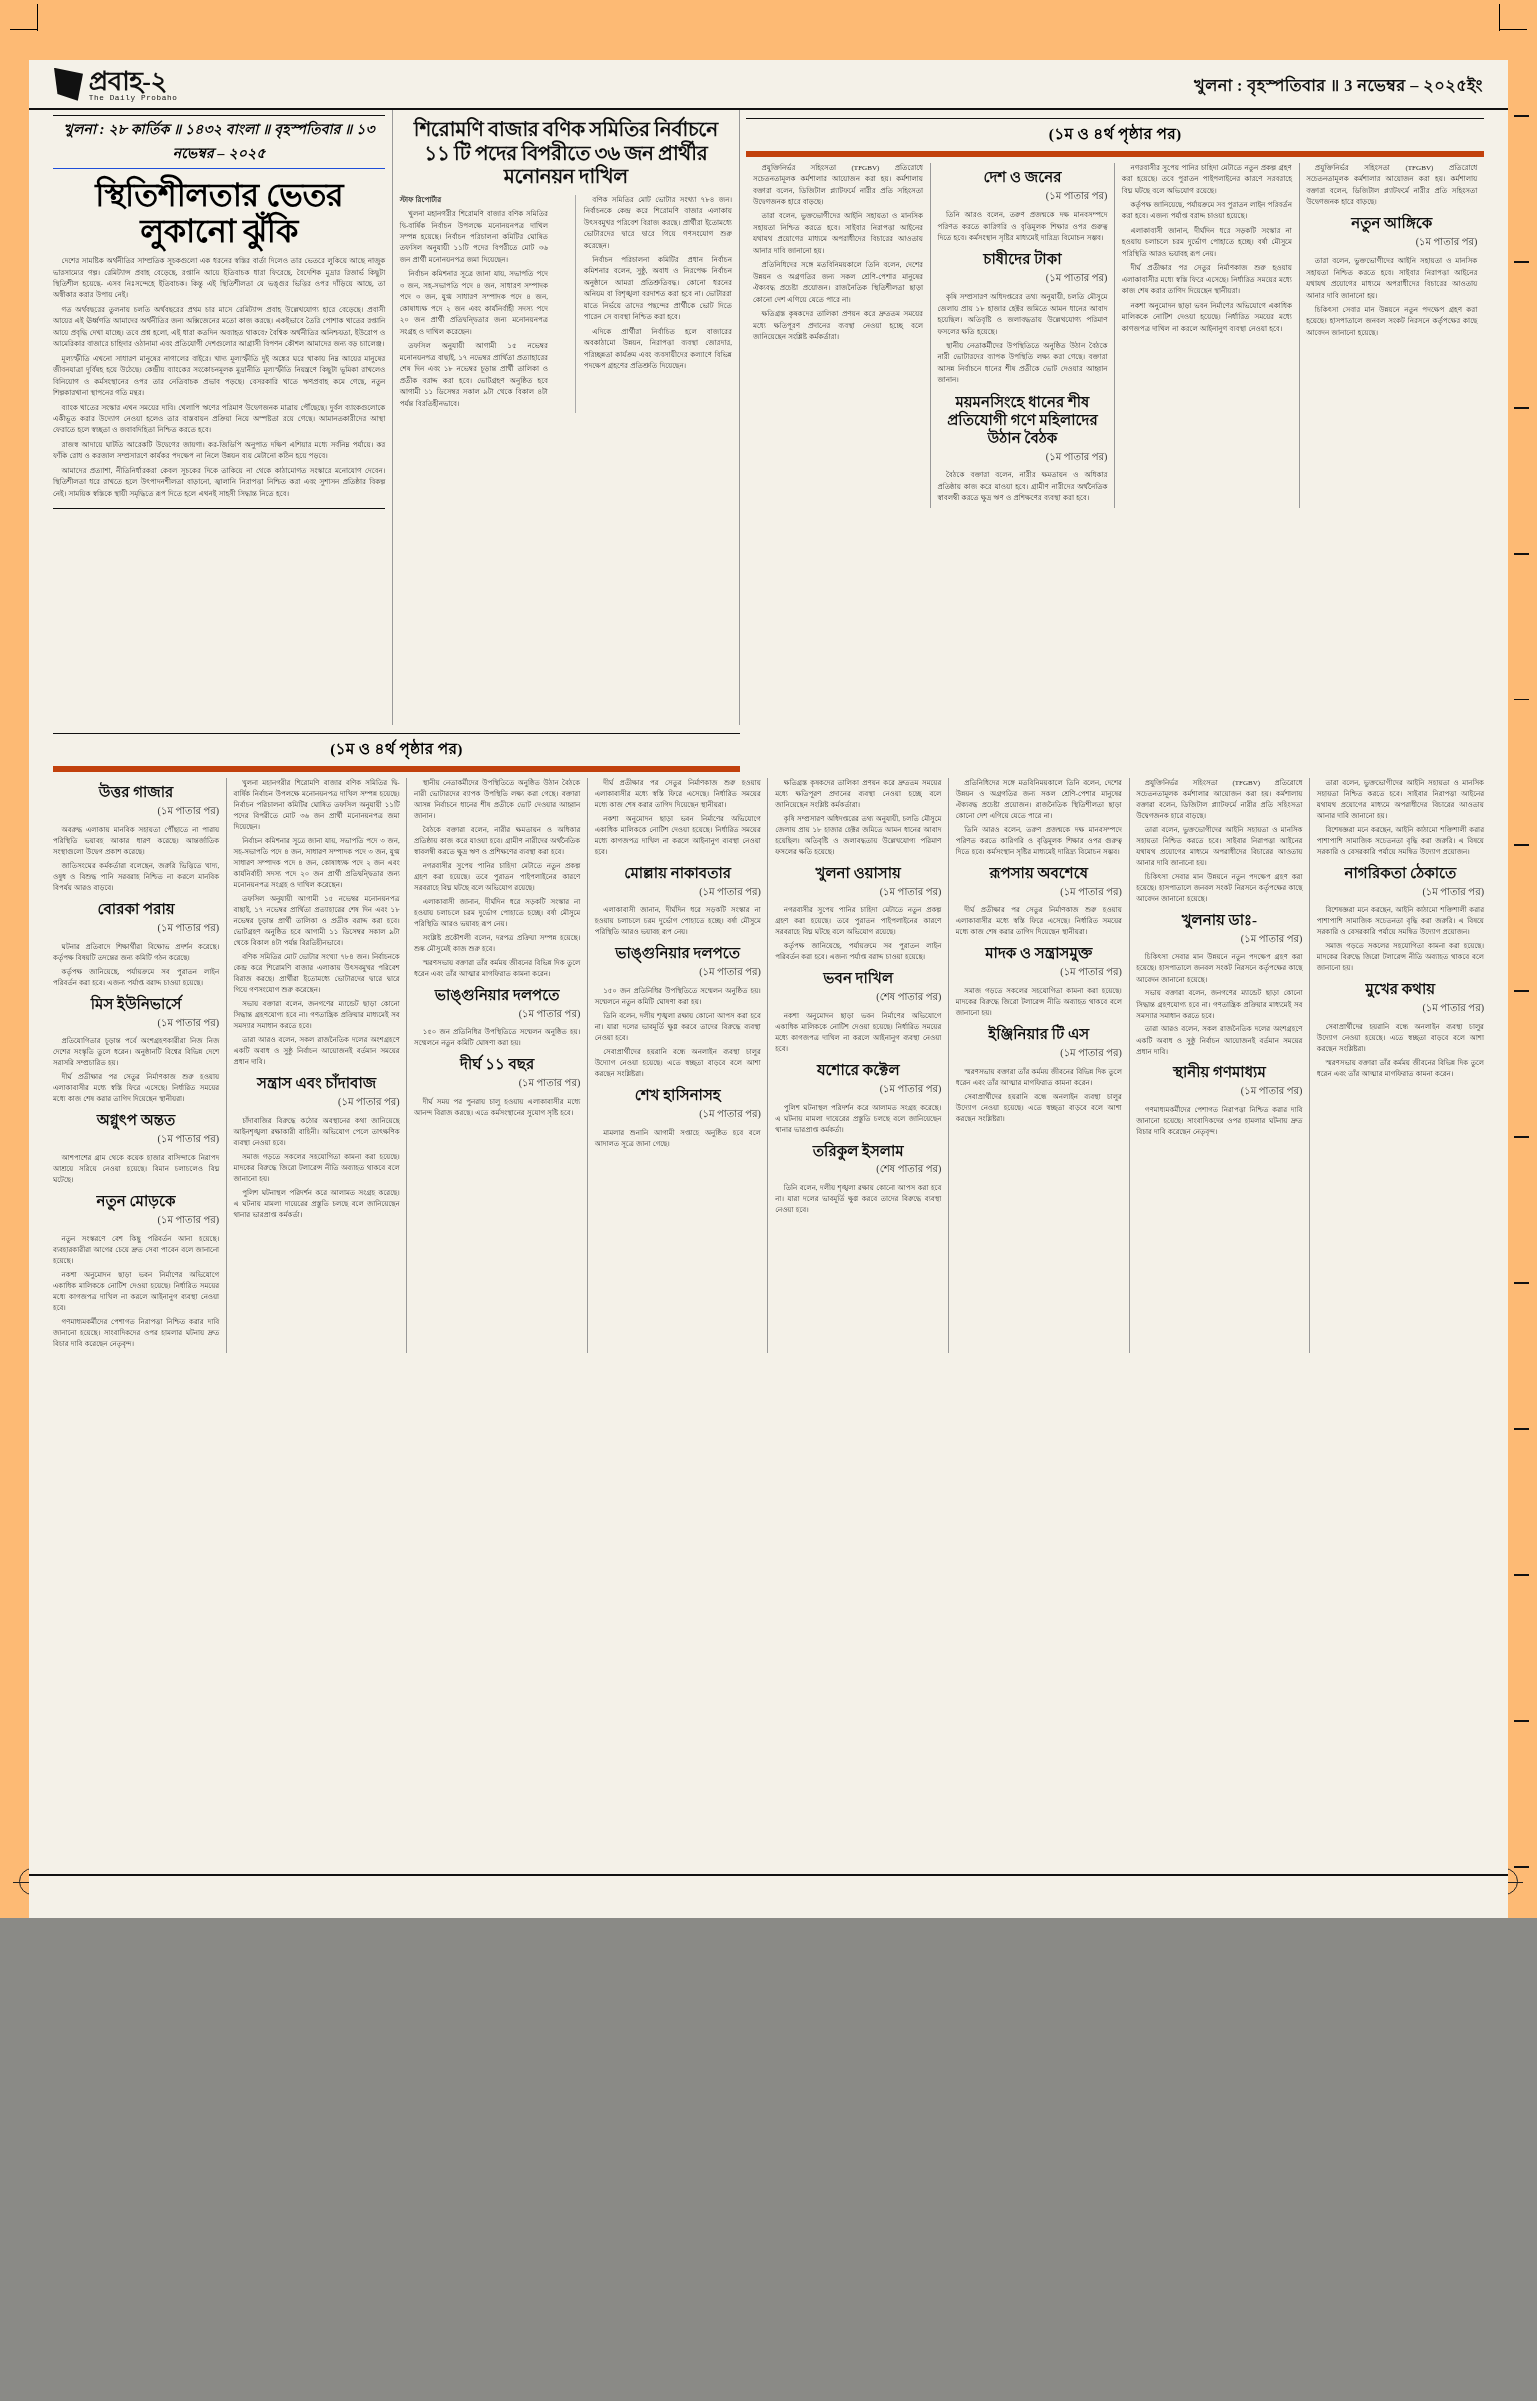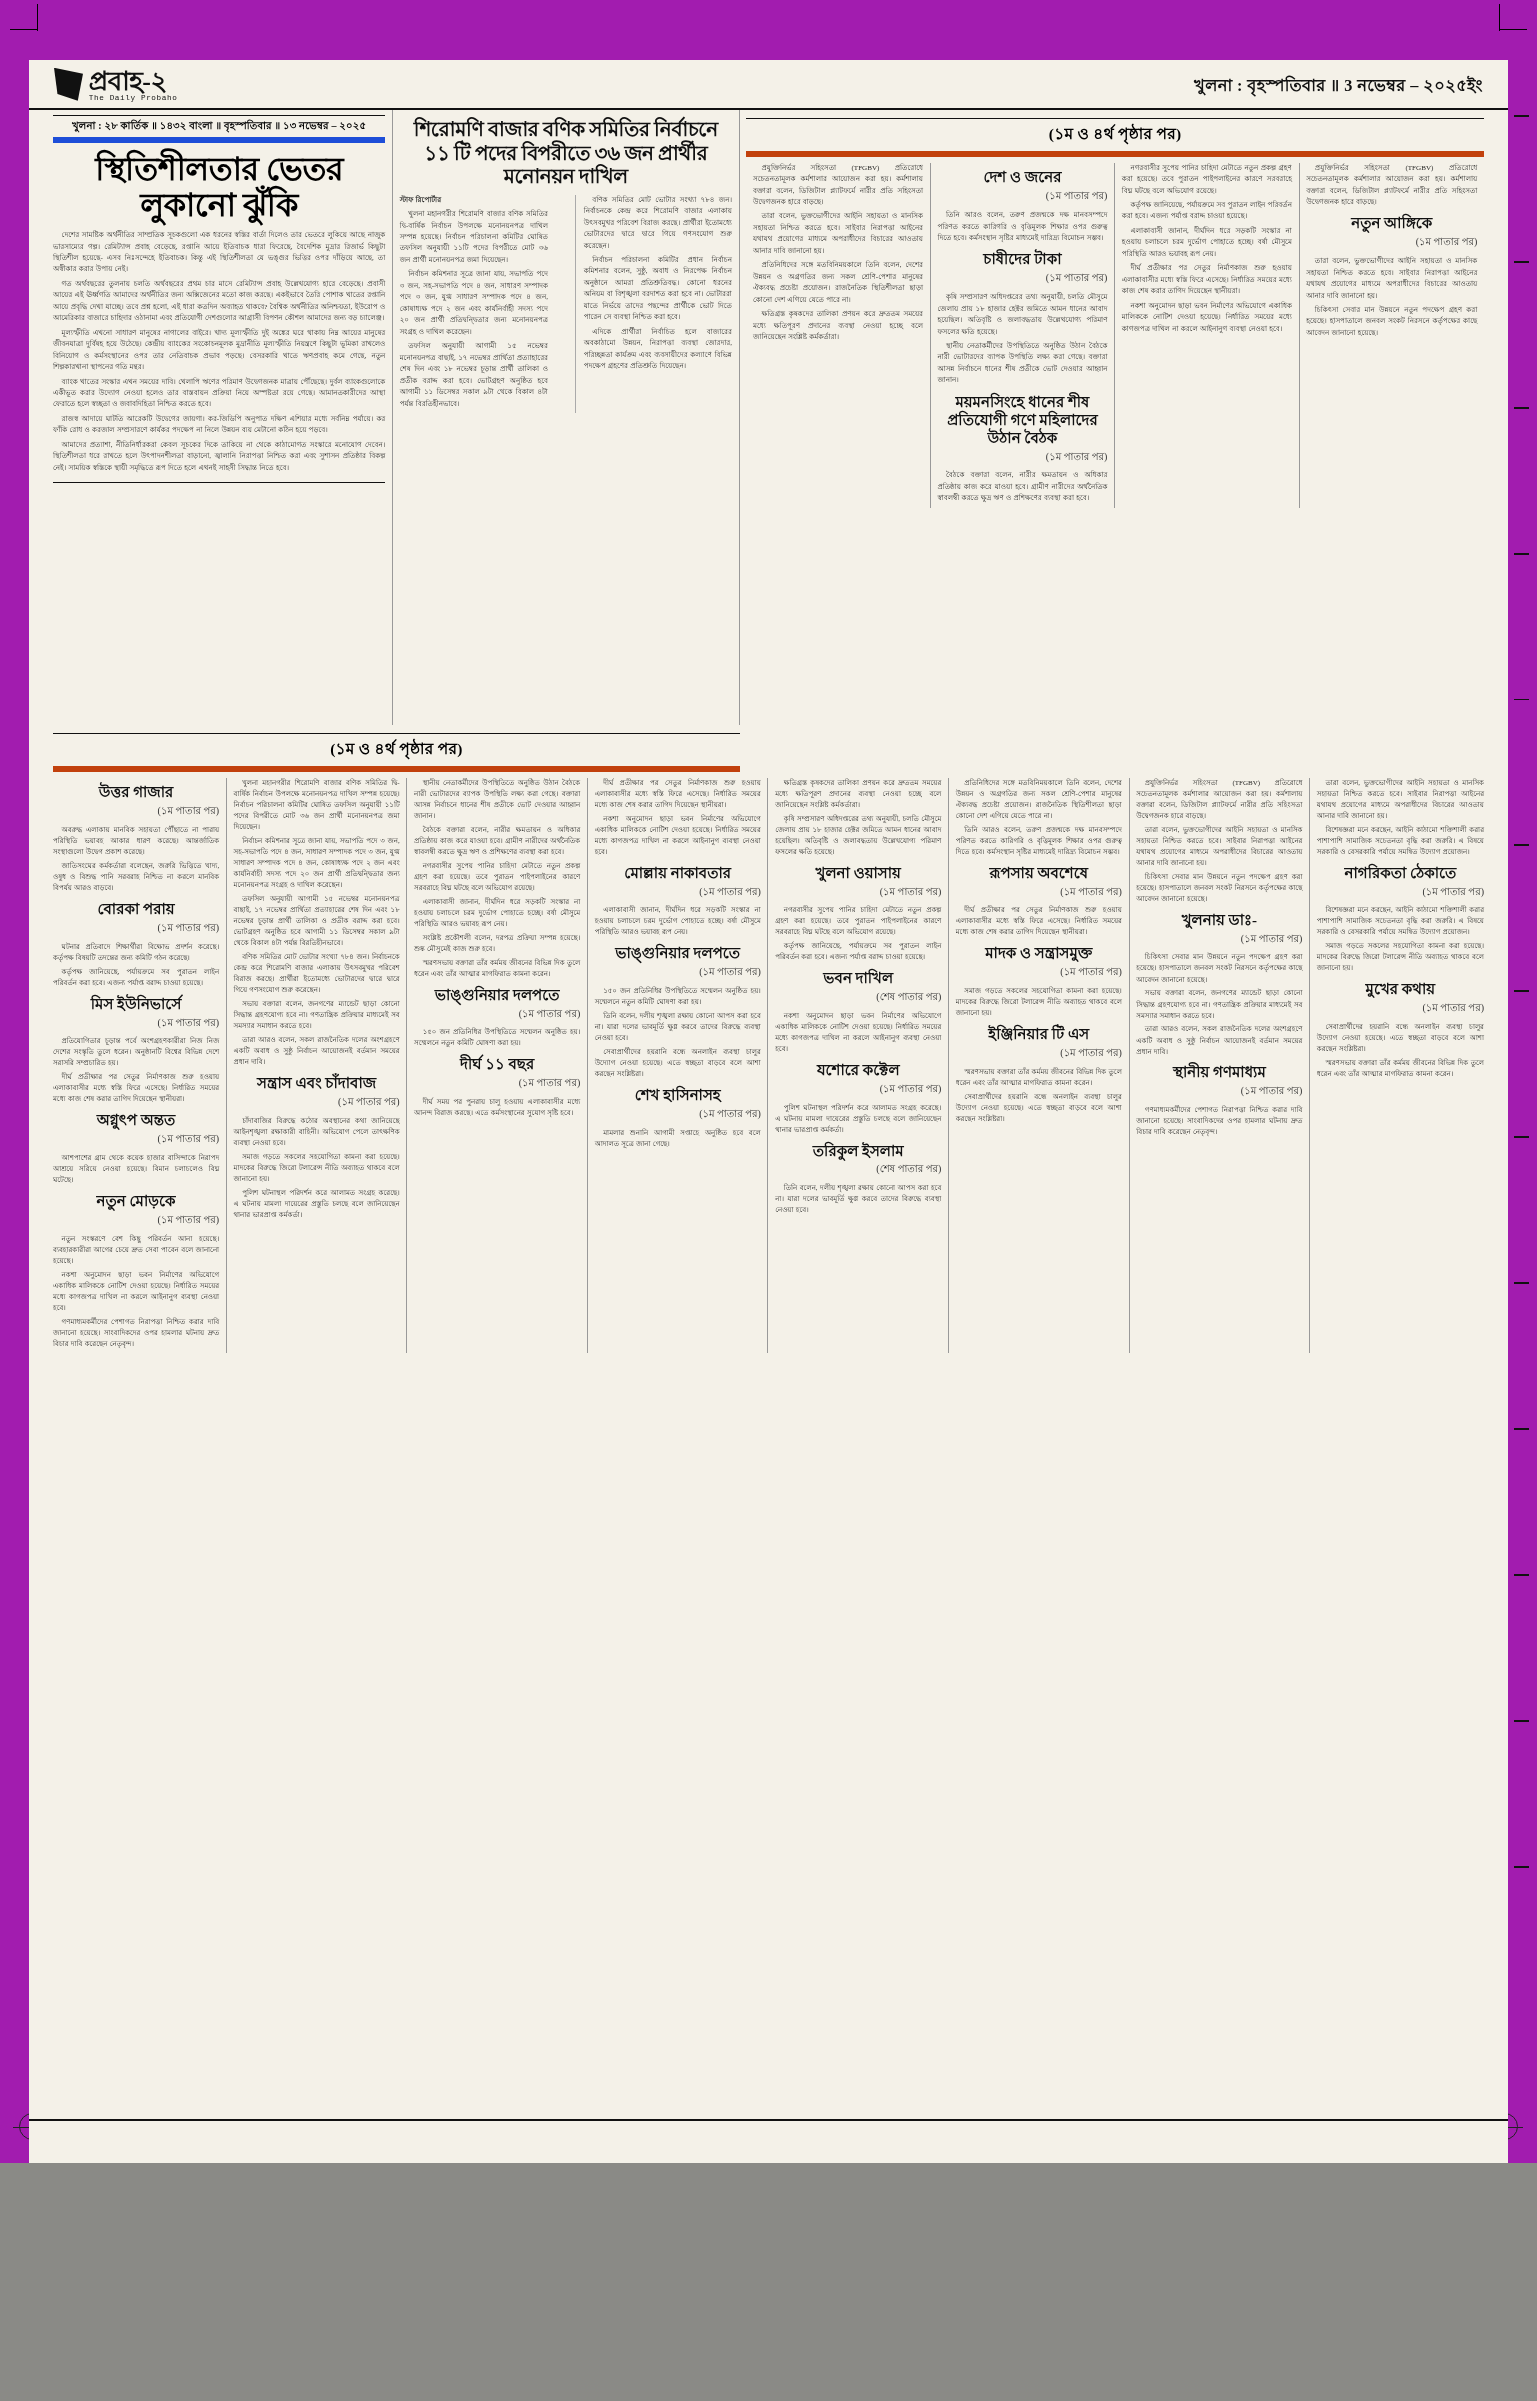--- a/index.html
+++ b/index.html
@@ -6,22 +6,22 @@
     margin: 0;
     padding: 0;
     background: #8a8a86;
   }
   body {
     font-family: "Liberation Serif", serif;
   }
   .page {
     position: relative;
     width: 1537px;
-    height: 2163px;
-    background: #a21caf;
+    height: 1918px;
+    background: #fdba74;
     overflow: hidden;
     box-sizing: border-box;
   }
   
   .crop {
     position: absolute;
     background: #000;
   }
   .crop.h { height: 1px; width: 27px; }
   .crop.v { width: 1px; height: 27px; }
@@ -116,27 +116,28 @@
   }
   .ed-seal {
     width: 33px; height: 33px;
     border: 1.9px solid #111;
     border-radius: 50%;
     display: flex; align-items: center; justify-content: center;
     font-size: 14.4px; font-weight: bold;
   }
   .ed-dateline {
     text-align: center;
-    font-size: 10px;
-    font-weight: bold;
-    border-bottom: 6px solid #1d4ed8;
+    font-size: 14px;
+    font-weight: bold;
+    border-bottom: 1px solid #1d4ed8;
     border-top: 1px solid #111;
     margin-top: 4.8px;
     padding: 1.9px 0;
     letter-spacing: 0.2px;
+    font-style: italic;
   }
   .ed-headline {
     font-size: 32px;
     font-weight: bold;
     text-align: center;
     margin: 7.7px 0 5.8px 0;
     line-height: 1.15;
     letter-spacing: -0.5px;
   }
 

